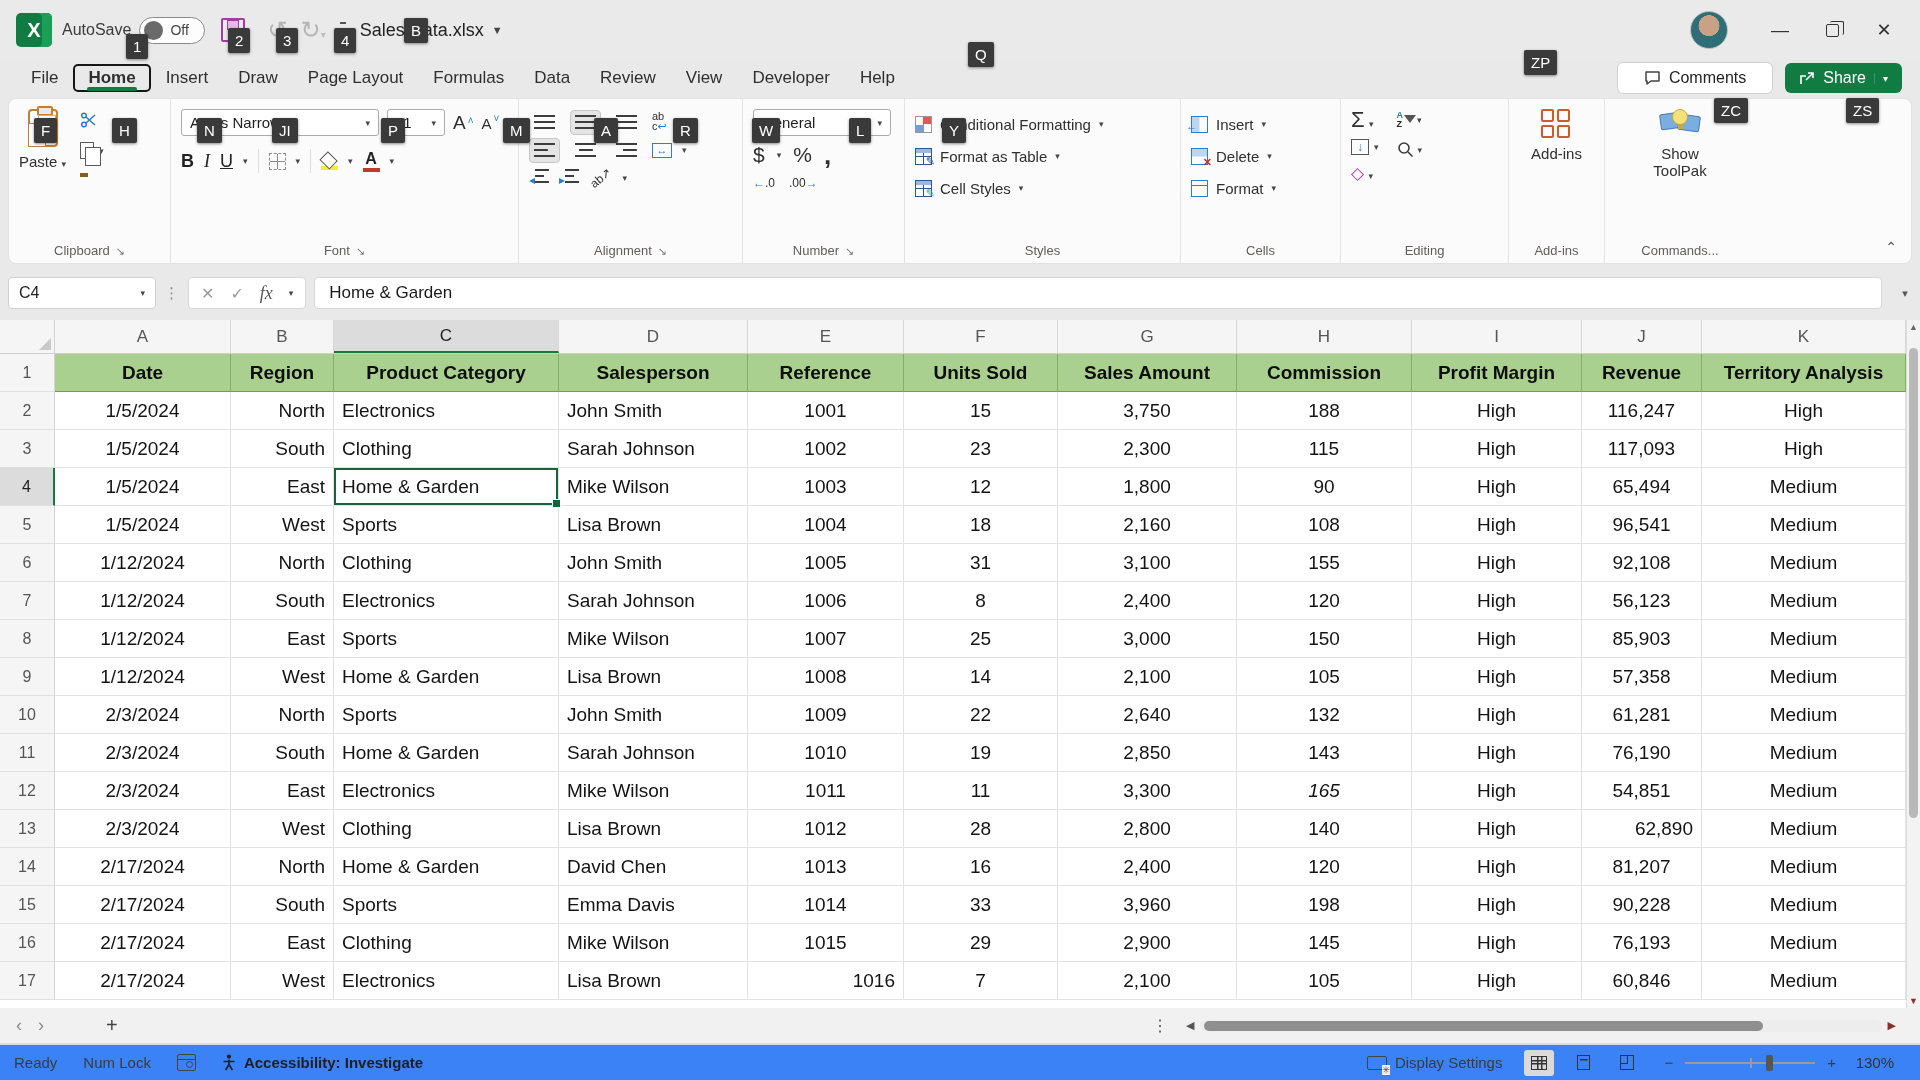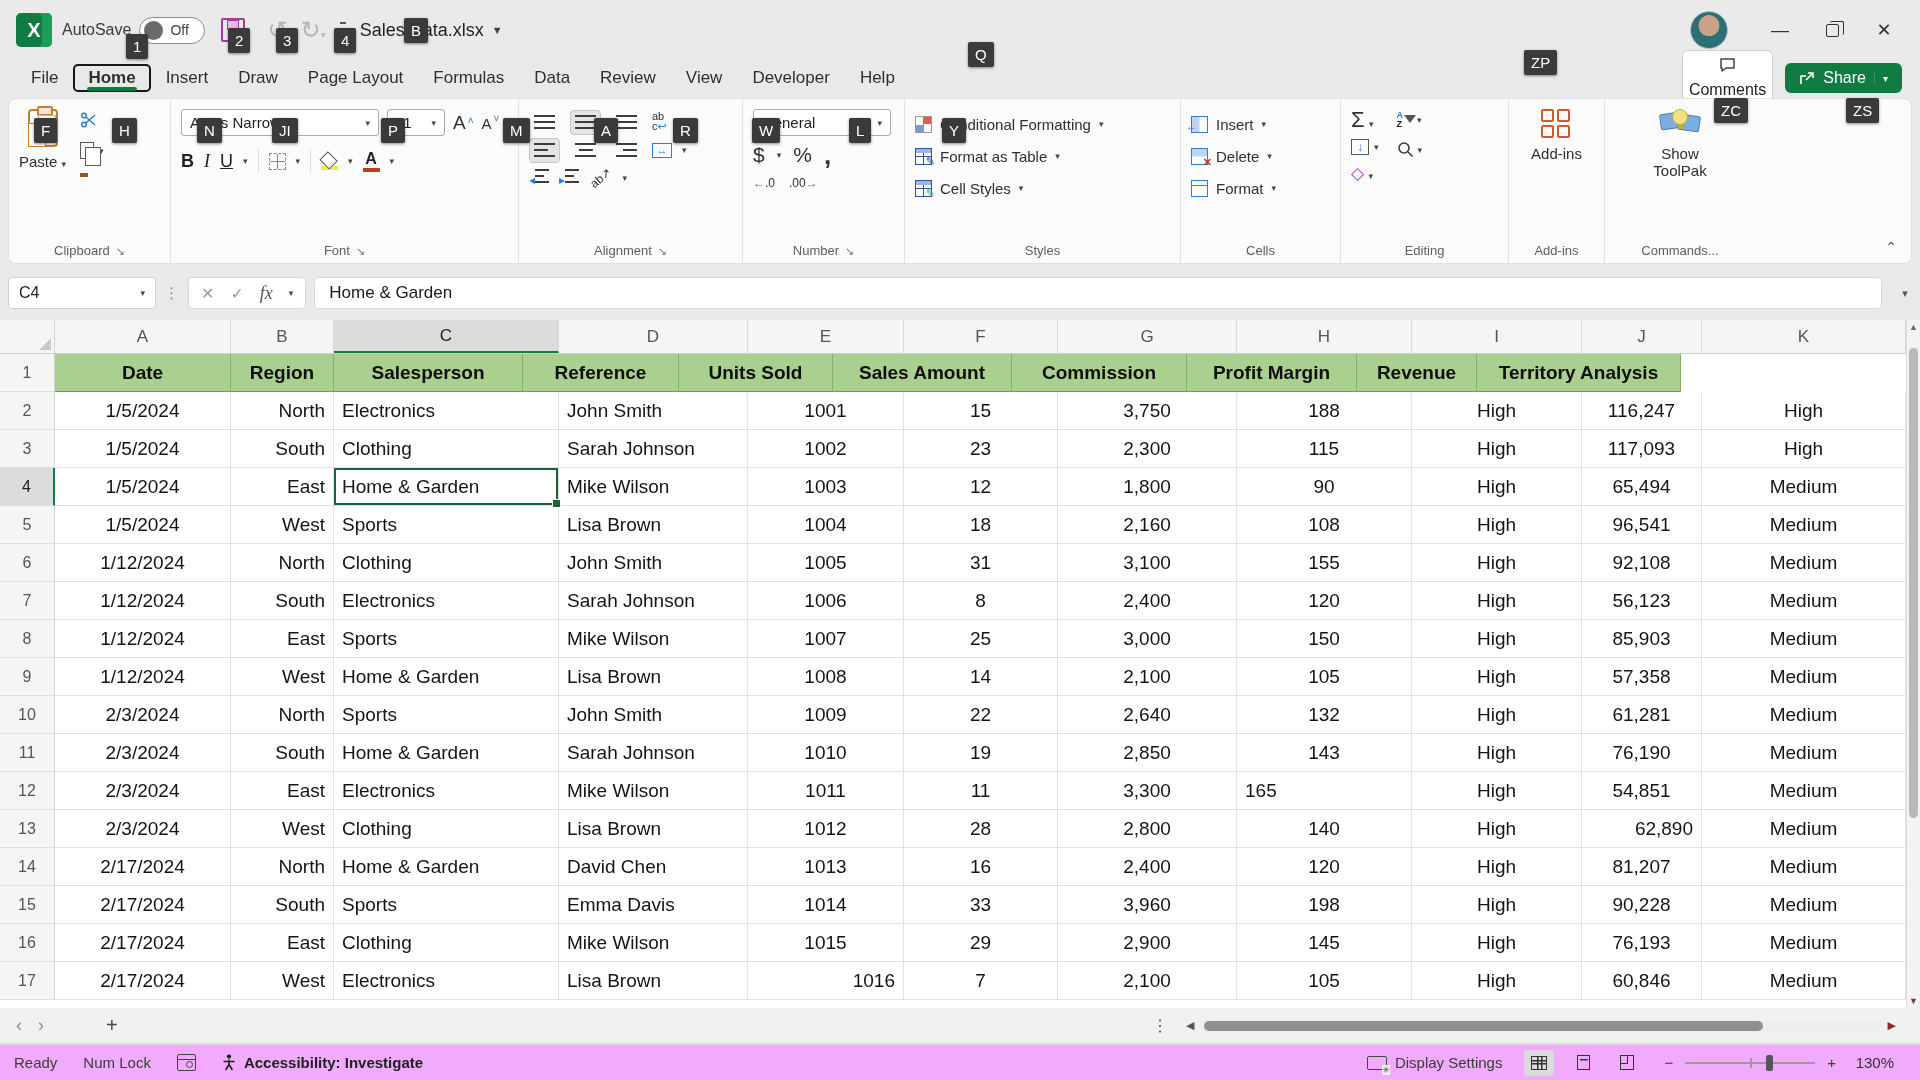--- a/index.html
+++ b/index.html
@@ -28,21 +28,21 @@
   .winbtn { width:52px; height:44px; display:flex; align-items:center; justify-content:center; font-size:18px; color:#333; }
   .winbtn.restore span { width:13px; height:13px; border:1.5px solid #333; border-radius:2px; display:block; position:relative; }
   .winbtn.restore span::before { content:""; position:absolute; top:-4px; left:3px; width:13px; height:13px; border:1.5px solid #333; border-radius:2px; border-left:none; border-bottom:none; }
 
   
   .tabrow { position:absolute; top:60px; left:0; right:0; height:36px; display:flex; align-items:center; padding-left:16px; }
   .tab { font-size:17px; color:#2f2f2f; padding:4px 15px; white-space:nowrap; }
   .tab.active { border:2px solid #161616; border-radius:5px; font-weight:bold; position:relative; padding:2px 13px; }
   .tab.active::after { content:""; position:absolute; left:12px; right:12px; bottom:-1px; height:4px; background:#107C41; border-radius:2px; }
   .tabrow-right { margin-left:auto; display:flex; align-items:center; gap:12px; padding-right:18px; }
-  .btn-comments { display:flex; align-items:center; gap:8px; background:#fff; border:1px solid #d0d0d0; border-radius:6px; padding:6px 6px; font-size:16px; color:#222;flex-direction:column; }
+  .btn-comments { display:flex; align-items:center; gap:8px; background:#fff; border:1px solid #d0d0d0; border-radius:6px; padding:6px 26px; font-size:16px; color:#222; }
   .btn-share { display:flex; align-items:center; gap:8px; background:#107C41; color:#fff; border-radius:6px; padding:6px 14px; font-size:16px; }
   .btn-share .chev { font-size:10px; border-left:1px solid #3b9465; padding-left:8px; }
 
   
   .ribbon { position:absolute; top:96px; left:0; right:0; height:176px; }
   .panel { position:absolute; left:8px; right:8px; top:2px; bottom:8px; background:#fbfbfb; border:1px solid #e2e2e2; border-radius:8px; display:flex; overflow:hidden; }
   .group { position:relative; border-right:1px solid #e3e3e3; flex:none; }
   .gc { padding:10px 10px 28px; height:100%; }
   .glabel { position:absolute; bottom:5px; left:0; right:0; text-align:center; font-size:13px; color:#605e5c; white-space:nowrap; }
   .glabel .dl { font-size:11px; color:#777; margin-left:6px; }
@@ -167,21 +167,21 @@
   .stab.active::after { content:""; position:absolute; left:6px; right:6px; bottom:2px; height:3px; background:#107C41; border-radius:2px; }
   .addsheet { font-size:20px; color:#444; margin-left:46px; }
   .sheet-ellipsis { margin-left:auto; color:#555; font-size:16px; }
   .hscroll { width:710px; height:16px; margin:0 24px 0 18px; display:flex; align-items:center; gap:6px; }
   .hscroll .arr { color:#555; font-size:11px; }
   .hscroll .track { flex:1; height:12px; background:#ededed; border-radius:6px; position:relative; }
   .hscroll .hthumb { position:absolute; left:4px; top:1px; width:82%; height:10px; background:#8f8f8f; border-radius:5px; }
   .hscroll .arr.r { color:#8b2d2d; }
 
   
-  .statusbar { position:absolute; top:1044px; left:0; right:0; height:36px; background:#f0abfc; border-top:1px solid #d9d9d9; display:flex; align-items:center; font-size:15px; color:#3b3b3b; padding:0 26px 0 14px; gap:26px; }
+  .statusbar { position:absolute; top:1044px; left:0; right:0; height:36px; background:#3b82f6; border-top:1px solid #d9d9d9; display:flex; align-items:center; font-size:15px; color:#3b3b3b; padding:0 26px 0 14px; gap:26px; }
   .macro-icon { width:19px; height:17px; border:1.5px solid #444; border-radius:2px; position:relative; background:linear-gradient(#444,#444) 0 4px/100% 1px no-repeat; }
   .macro-icon::after { content:""; position:absolute; right:2px; bottom:2px; width:5px; height:5px; border:1.5px solid #444; border-radius:50%; }
   .acc { display:flex; align-items:center; gap:8px; font-weight:bold; color:#1f1f1f; }
   .sb-right { margin-left:auto; display:flex; align-items:center; gap:22px; }
   .disp { display:flex; align-items:center; gap:8px; }
   .monitor-icon { width:20px; height:14px; border:1.5px solid #444; border-radius:2px; position:relative; }
   .monitor-icon::after { content:"✳"; position:absolute; right:-4px; bottom:-6px; font-size:9px; color:#444; background:#f0f0f0; }
   .viewbtn { width:30px; height:26px; display:flex; align-items:center; justify-content:center; border-radius:3px; }
   .viewbtn.sel { background:#dadada; }
   .vi-grid { width:16px; height:14px; border:1.5px solid #333; background:
@@ -536,20 +536,21 @@
         <div class="colhead" style="width: 175px;">H</div>
         <div class="colhead" style="width: 170px;">I</div>
         <div class="colhead" style="width: 120px;">J</div>
         <div class="colhead" style="width: 204px;">K</div>
       </div>
     <div id="grid-rows">
         <div class="grow hdr">
           <div class="gutter">1</div>
           <div class="cell" style="width: 176px;">Date</div>
           <div class="cell" style="width: 103px;">Region</div>
+          <div class="cell" style="width: 225px;">Product Category</div>
           <div class="cell" style="width: 189px;">Salesperson</div>
           <div class="cell" style="width: 156px;">Reference</div>
           <div class="cell" style="width: 154px;">Units Sold</div>
           <div class="cell" style="width: 179px;">Sales Amount</div>
           <div class="cell" style="width: 175px;">Commission</div>
           <div class="cell" style="width: 170px;">Profit Margin</div>
           <div class="cell" style="width: 120px;">Revenue</div>
           <div class="cell" style="width: 204px;">Territory Analysis</div>
         </div>
         <div class="grow">
@@ -694,21 +695,21 @@
         </div>
         <div class="grow">
           <div class="gutter">12</div>
           <div class="cell" style="width: 176px; text-align: center;">2/3/2024</div>
           <div class="cell" style="width: 103px; text-align: right;">East</div>
           <div class="cell" style="width: 225px; text-align: left;">Electronics</div>
           <div class="cell" style="width: 189px; text-align: left;">Mike Wilson</div>
           <div class="cell" style="width: 156px; text-align: center;">1011</div>
           <div class="cell" style="width: 154px; text-align: center;">11</div>
           <div class="cell" style="width: 179px; text-align: center;">3,300</div>
-          <div class="cell" style="width: 175px; text-align: left;">165</div>
+          <div class="cell" style="width: 175px; text-align: center; font-style: italic;">165</div>
           <div class="cell" style="width: 170px; text-align: center;">High</div>
           <div class="cell" style="width: 120px; text-align: center;">54,851</div>
           <div class="cell" style="width: 204px; text-align: center;">Medium</div>
         </div>
         <div class="grow">
           <div class="gutter">13</div>
           <div class="cell" style="width: 176px; text-align: center;">2/3/2024</div>
           <div class="cell" style="width: 103px; text-align: right;">West</div>
           <div class="cell" style="width: 225px; text-align: left;">Clothing</div>
           <div class="cell" style="width: 189px; text-align: left;">Lisa Brown</div>

